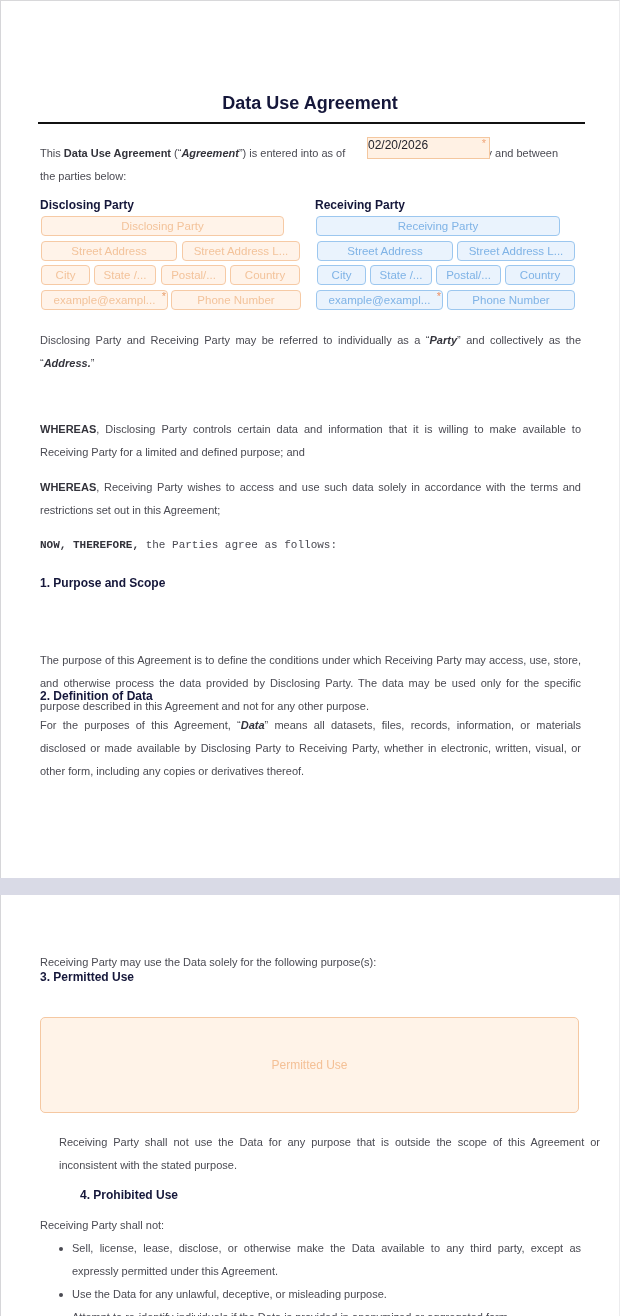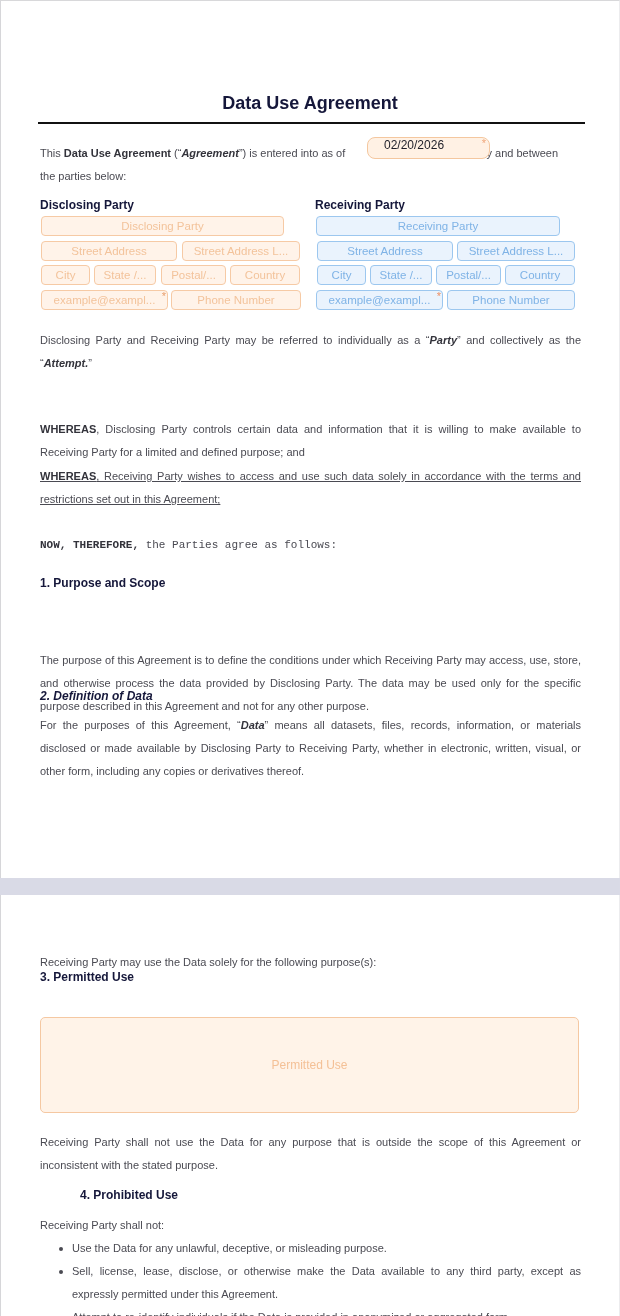--- a/index.html
+++ b/index.html
@@ -34,22 +34,22 @@
   .field {
     position: absolute; box-sizing: border-box; height: 20px;
     border-radius: 4px; font-size: 11.5px; text-align: center; line-height: 18px;
     white-space: nowrap; overflow: hidden;
   }
   .f-orange { background: #fff3e9; border: 1px solid #f6caa5; color: #f3c39b; }
   .f-blue { background: #eaf3fd; border: 1px solid #9cc7ef; color: #7fb3e6; }
   .req { position: absolute; top: -4px; font-size: 11px; color: #f0a57a; }
   .date-field {
     position: absolute; left: 367px; top: 137px; width: 123px; height: 22px; box-sizing: border-box;
-    background: #fff1e4; border: 1px solid #f4c79f; border-radius: 8px;
-    font-size: 12px; color: #1e1e28; padding-left: 16px; line-height: 14px;
+    background: #fff1e4; border: 1px solid #f4c79f; border-radius: 0;
+    font-size: 12px; color: #1e1e28; padding-left: 0; line-height: 14px;
   }
   .party-label { position: absolute; top: 198px; font-size: 12px; font-weight: bold; color: #15173a; }
 
   .permitted-box {
     position: absolute; left: 40px; top: 1017px; width: 539px; height: 96px; box-sizing: border-box;
     background: #fff3e8; border: 1px solid #f5c8a2; border-radius: 5px;
     display: flex; align-items: center; justify-content: center;
     font-size: 12px; color: #f4c096;
   }
   ul.bullets { position: absolute; left: 40px; top: 1237px; width: 541px; margin: 0; padding: 0 0 0 32px; box-sizing: border-box; list-style: none; }
@@ -95,53 +95,53 @@
 <div class="field f-blue" style="left:370px;top:265px;width:62px;">State /...</div>
 <div class="field f-blue" style="left:436px;top:265px;width:65px;">Postal/...</div>
 <div class="field f-blue" style="left:505px;top:265px;width:70px;">Country</div>
 <div class="field f-blue" style="left:316px;top:290px;width:127px;">
   <span>example@exampl...</span>
   <span class="req" style="right:1px;color:#ee8f64;">*</span>
 </div>
 <div class="field f-blue" style="left:447px;top:290px;width:128px;">Phone Number</div>
 
 <div class="para" style="top:329px;">
-  <span>Disclosing Party and Receiving Party may be referred to individually as a “</span><b><i>Party</i></b><span>” and collectively as the “</span><b><i>Attempt.</i></b><span>”</span>
+  <span>Disclosing Party and Receiving Party may be referred to individually as a “</span><b><i>Party</i></b><span>” and collectively as the “</span><b><i>Address.</i></b><span>”</span>
 </div>
 
 <div class="para" style="top:397px;margin-top:21px;">
   <b>WHEREAS</b><span>, Disclosing Party controls certain data and information that it is willing to make available to Receiving Party for a limited and defined purpose; and</span>
 </div>
 
-<div class="para" style="top:465px;text-decoration:underline;">
+<div class="para" style="top:476px;">
   <b>WHEREAS</b><span>, Receiving Party wishes to access and use such data solely in accordance with the terms and restrictions set out in this Agreement;</span>
 </div>
 
 <div class="para" style="top:534px;font-family:Liberation Mono, monospace;">
   <b>NOW, THEREFORE,</b><span> the Parties agree as follows:</span>
 </div>
 
 <div class="heading" style="top:576px;">1. Purpose and Scope</div>
 <div class="para" style="top:601px;margin-top:48px;">The purpose of this Agreement is to define the conditions under which Receiving Party may access, use, store, and otherwise process the data provided by Disclosing Party. The data may be used only for the specific purpose described in this Agreement and not for any other purpose.</div>
 
-<div class="heading" style="top:689px;font-style:italic;">2. Definition of Data</div>
+<div class="heading" style="top:689px;">2. Definition of Data</div>
 <div class="para" style="top:714px;">
   <span>For the purposes of this Agreement, “</span><b><i>Data</i></b><span>” means all datasets, files, records, information, or materials disclosed or made available by Disclosing Party to Receiving Party, whether in electronic, written, visual, or other form, including any copies or derivatives thereof.</span>
 </div>
 
 <div class="page-gap"></div>
 
 <div class="page page2"></div>
 
 <div class="heading" style="top:970px;">3. Permitted Use</div>
 <div class="para" style="top:951px;">Receiving Party may use the Data solely for the following purpose(s):</div>
 <div class="permitted-box">
   <span>Permitted Use</span>
 </div>
-<div class="para" style="top:1131px;">Receiving Party shall not use the Data for any purpose that is outside the scope of this Agreement or inconsistent with the stated purpose.</div>
+<div class="para" style="top:1131px;margin-left:19px;">Receiving Party shall not use the Data for any purpose that is outside the scope of this Agreement or inconsistent with the stated purpose.</div>
 
 <div class="heading" style="top:1188px;margin-left:40px;">4. Prohibited Use</div>
 <div class="para" style="top:1214px;">Receiving Party shall not:</div>
 <ul class="bullets">
+  <li>Sell, license, lease, disclose, or otherwise make the Data available to any third party, except as expressly permitted under this Agreement.</li>
   <li>Use the Data for any unlawful, deceptive, or misleading purpose.</li>
-  <li>Sell, license, lease, disclose, or otherwise make the Data available to any third party, except as expressly permitted under this Agreement.</li>
   <li>Attempt to re-identify individuals if the Data is provided in anonymized or aggregated form.</li>
 </ul>
 
 </body></html>

